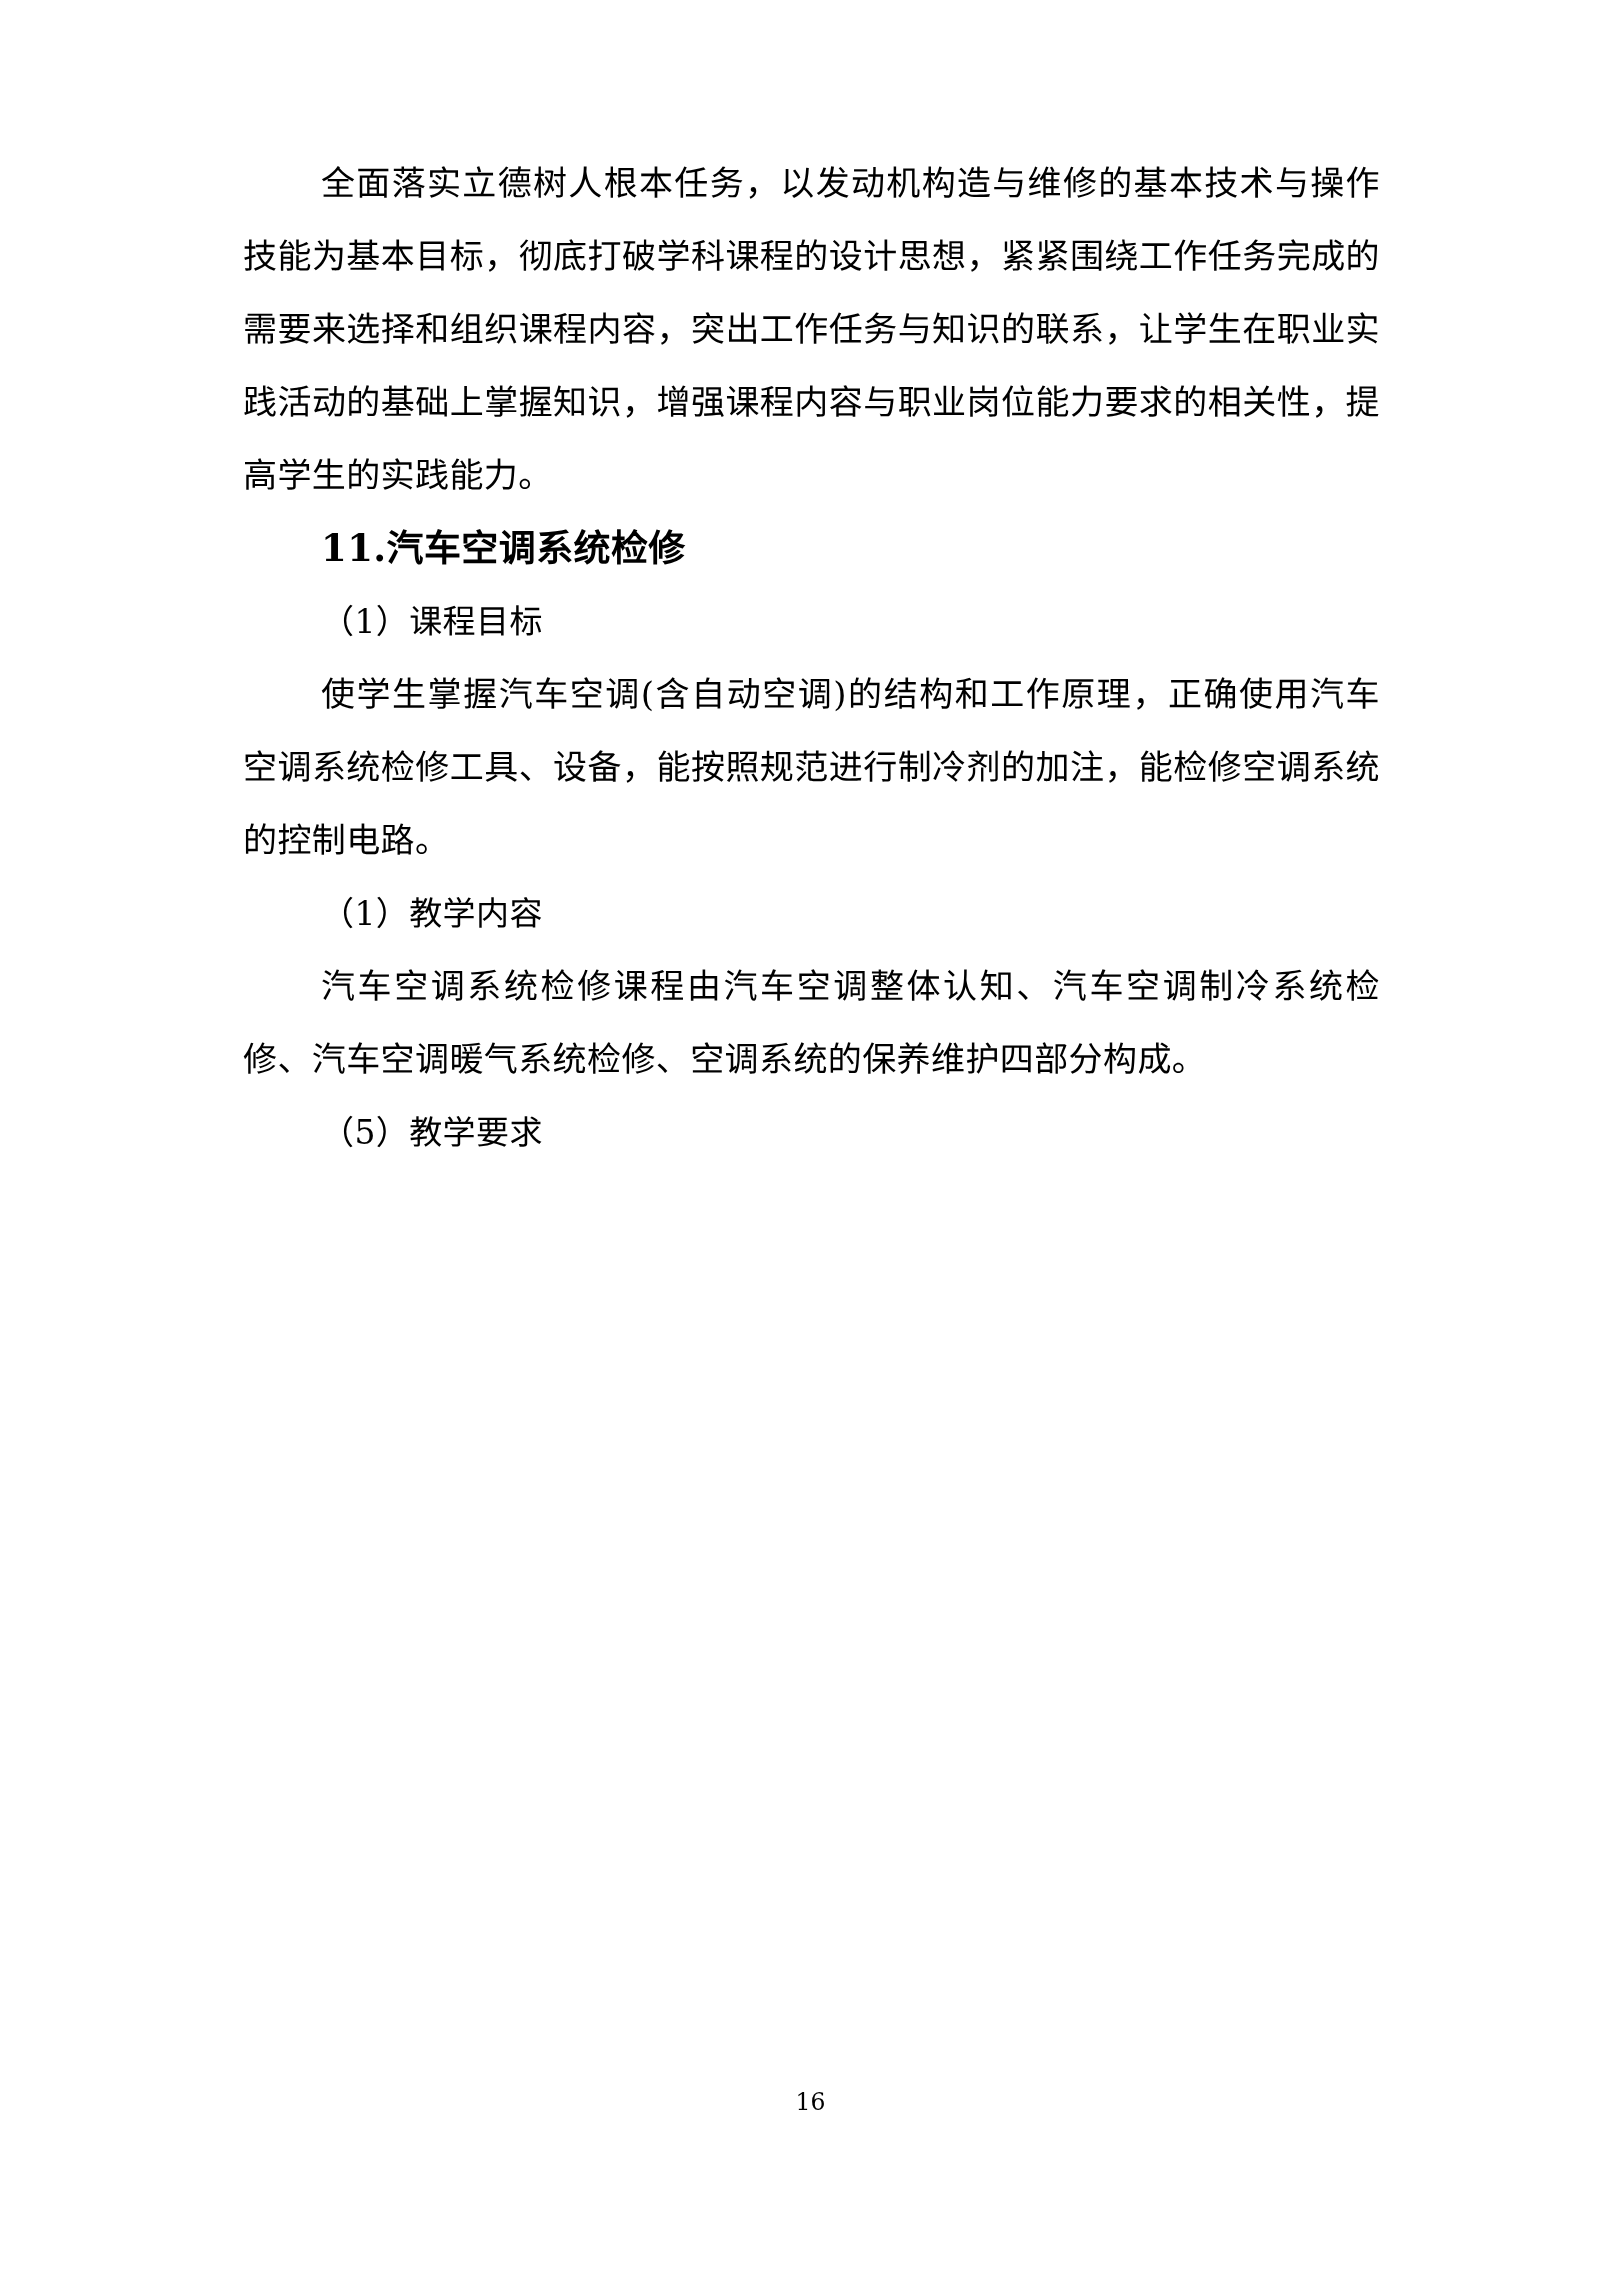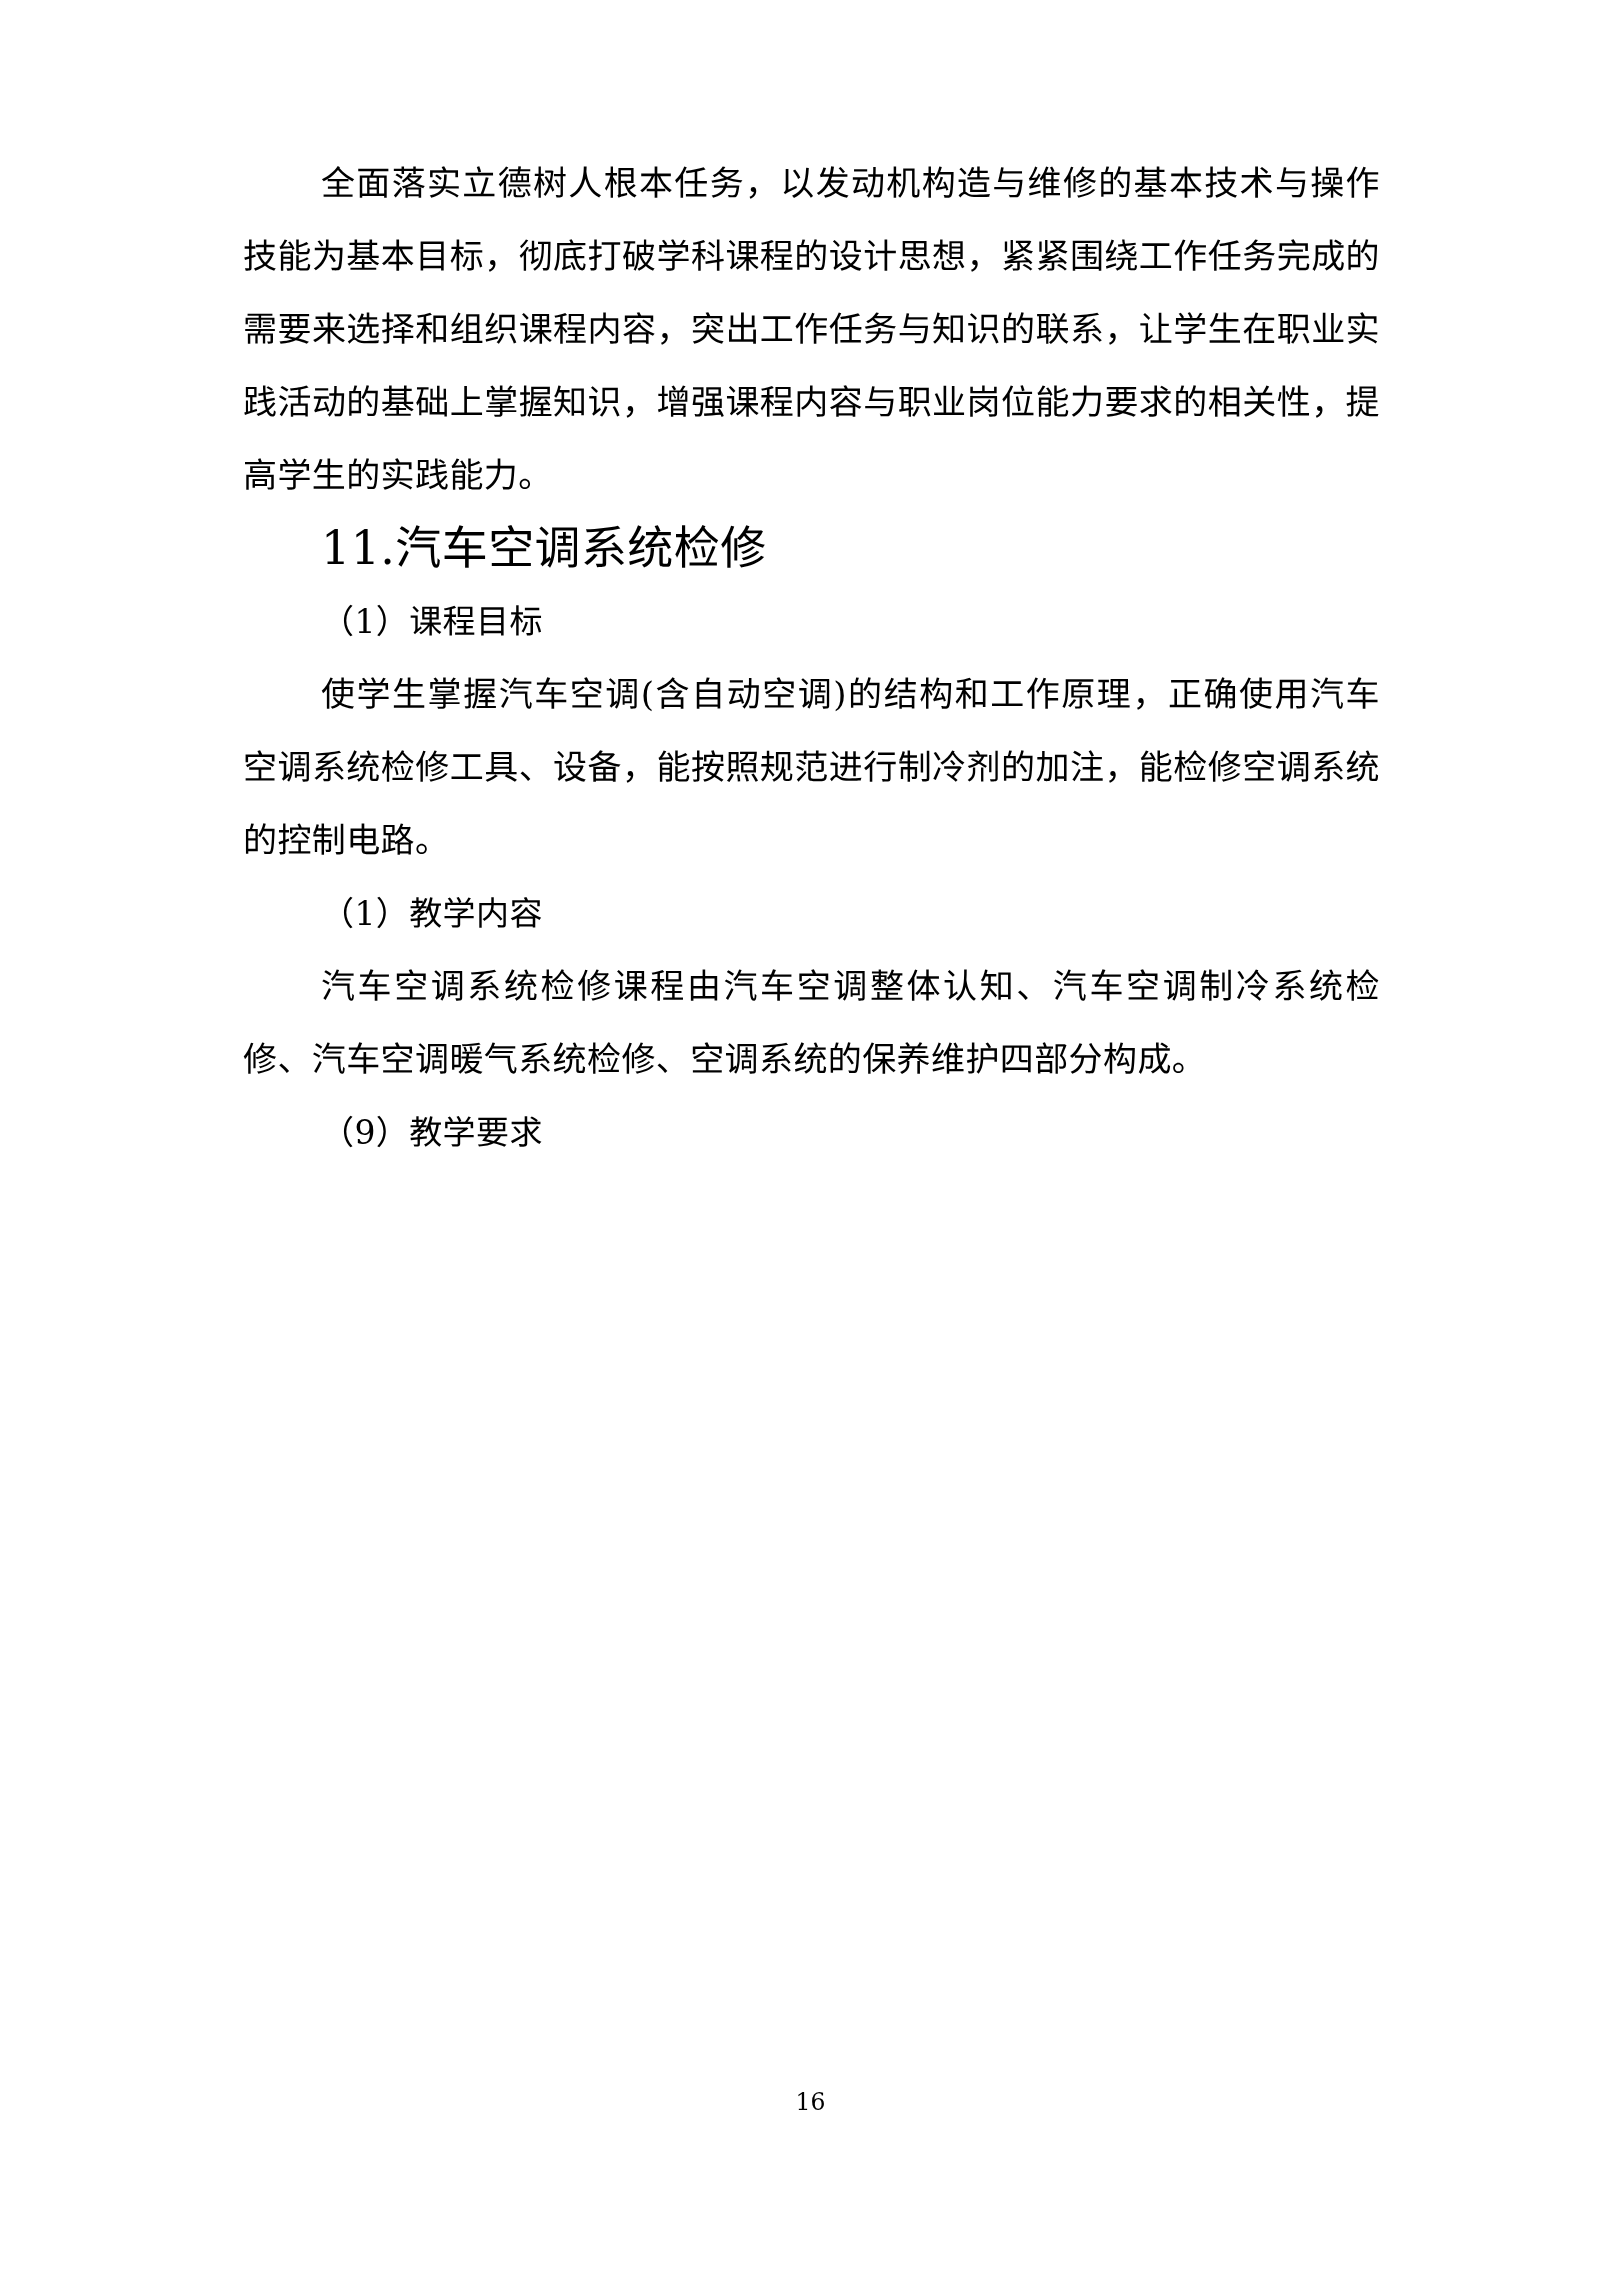--- a/index.html
+++ b/index.html
@@ -31,23 +31,23 @@
     margin: 0 0 0 0;
     font-size: 34px;
     line-height: 73px;
     text-align: justify;
     text-justify: inter-ideograph;
     letter-spacing: 0.4px;
     text-indent: 78px;
   }
   h2.heading {
     margin: 0;
-    font-size: 46px;
+    font-size: 37px;
     line-height: 73px;
-    font-weight: normal;
+    font-weight: bold;
     text-indent: 78px;
     letter-spacing: 0.4px;
   }
   p.subheading {
     margin: 0;
     font-size: 33px;
     line-height: 73px;
     text-indent: 78px;
     letter-spacing: 0.4px;
   }
@@ -72,20 +72,20 @@
     <h2 class="heading">11.汽车空调系统检修</h2>
 
     <p class="subheading">（1）课程目标</p>
 
     <p class="para">使学生掌握汽车空调(含自动空调)的结构和工作原理，正确使用汽车空调系统检修工具、设备，能按照规范进行制冷剂的加注，能检修空调系统的控制电路。</p>
 
     <p class="subheading">（1）教学内容</p>
 
     <p class="para">汽车空调系统检修课程由汽车空调整体认知、汽车空调制冷系统检修、汽车空调暖气系统检修、空调系统的保养维护四部分构成。</p>
 
-    <p class="subheading">（9）教学要求</p>
+    <p class="subheading">（5）教学要求</p>
 
 
   </div>
 
   <div class="page-number">16</div>
 </div>
 
 
 </body></html>

